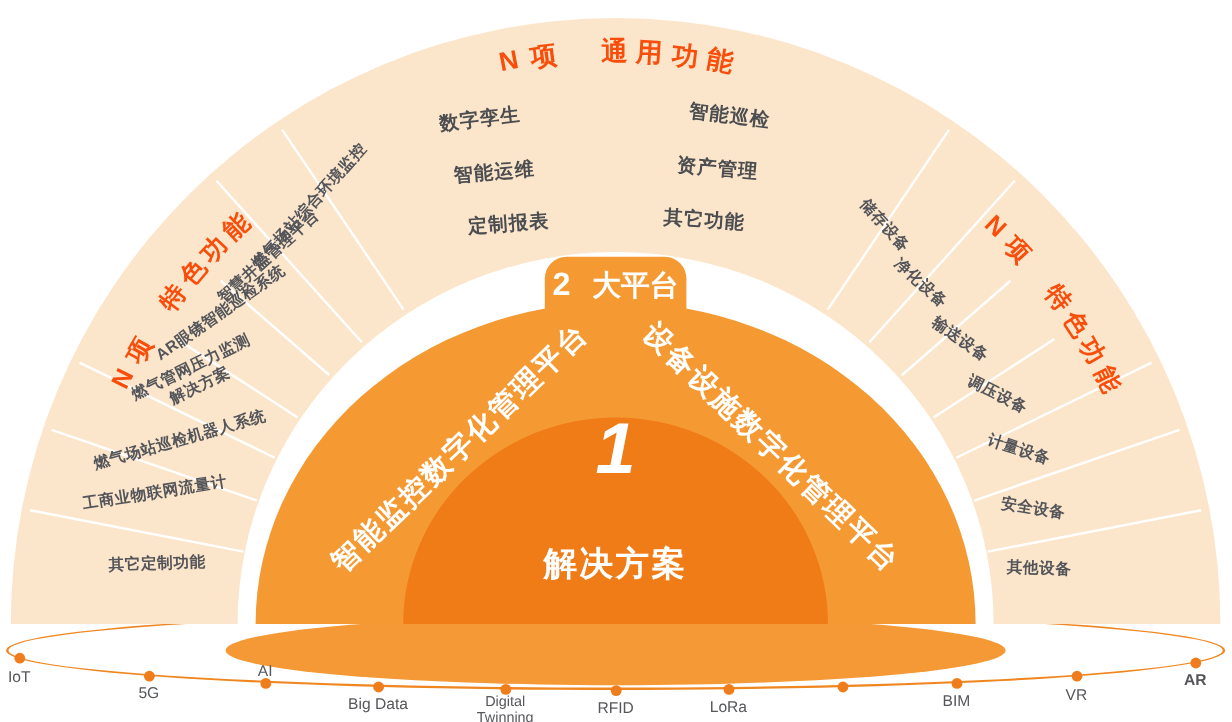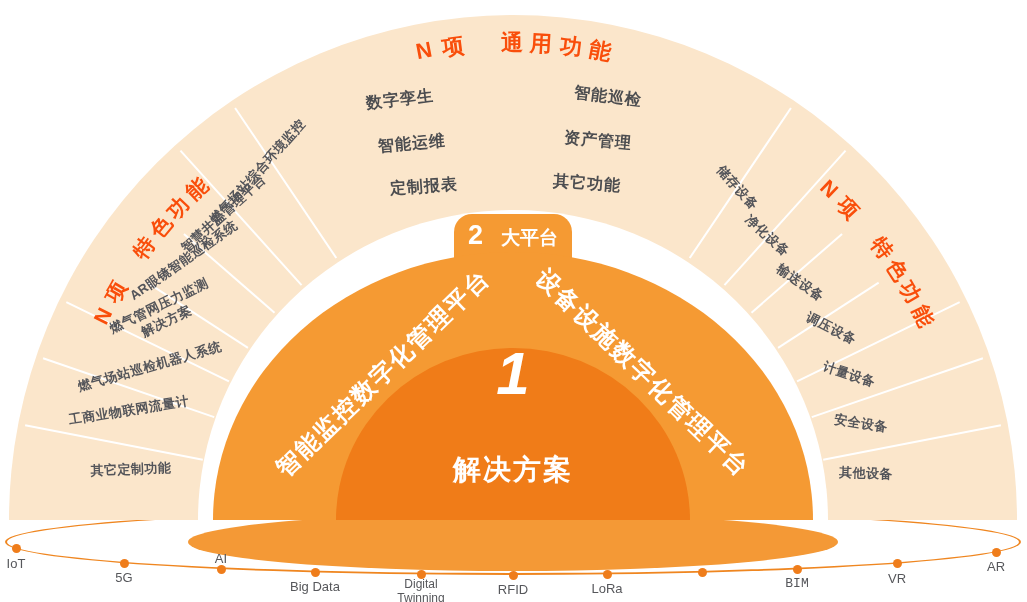--- a/index.html
+++ b/index.html
@@ -12,21 +12,21 @@
   #innerd{left:336px;top:348px;width:354px;height:172px;background:#f07c18}
   .spoke{position:absolute;width:2px;background:#ffffff}
   #ell-outline{position:absolute;left:5px;top:509px;width:1016px;height:66px;
                border:2px solid #ef8620;border-radius:50%;box-sizing:border-box}
   #ell-fill{position:absolute;left:188px;top:513px;width:650px;height:58px;
             background:#f49936;border-radius:50%}
   .badge{position:absolute;left:454px;top:214px;width:118px;height:46px;background:#f59a33;
          border-radius:18px 18px 0 0;display:flex;align-items:baseline;justify-content:center;
          padding-top:8px;box-sizing:border-box;color:#fff}
   .badge-num{font-size:27px;font-weight:800;line-height:1}
-  .badge-label{font-size:19px;font-weight:700;margin-left:18px}
+  .badge-label{font-size:24px;font-weight:700;margin-left:18px}
   .plat{position:absolute;color:#fff;font-size:24px;font-weight:800;letter-spacing:2px;white-space:nowrap}
   #plat-left{left:383px;top:373px;transform:translate(-50%,-50%) rotate(-44deg)}
   #plat-right{left:643px;top:373px;transform:translate(-50%,-50%) rotate(44deg)}
   .core-head{position:absolute;left:513px;top:344px;transform:translateX(-50%);
              display:flex;align-items:baseline;color:#fff}
   .core-num{font-size:60px;font-weight:800;font-style:italic;line-height:1}
   .core-suffix{font-size:25px;font-weight:800;margin-left:5px}
   .core-line{position:absolute;left:513px;transform:translateX(-50%);color:#fff;font-weight:800;
              letter-spacing:2px;white-space:nowrap;font-size:28px}
   #core-l1{top:414px}
@@ -146,19 +146,19 @@
       <div class="tech" style="left: 315px; top: 580.39px; text-align: right;">Big Data</div>
       <div class="dot" style="left: 416.5px; top: 569.954px;"></div>
       <div class="tech wrap" style="left: 421px; top: 578.454px;">Digital Twinning</div>
       <div class="dot" style="left: 508.5px; top: 570.5px;"></div>
       <div class="tech" style="left: 513px; top: 583px;">RFID</div>
       <div class="dot" style="left: 602.5px; top: 569.93px;"></div>
       <div class="tech" style="left: 607px; top: 582.43px;">LoRa</div>
       <div class="dot" style="left: 697.5px; top: 568.131px;"></div>
       <div class="tech" style="left: 702px; top: 580.631px; margin-top: 27px;">GIS</div>
       <div class="dot" style="left: 792.5px; top: 564.861px;"></div>
-      <div class="tech" style="left: 797px; top: 577.361px; font-family: Liberation Mono, monospace;">BIM</div>
+      <div class="tech" style="left: 797px; top: 577.361px;">BIM</div>
       <div class="dot" style="left: 892.5px; top: 559.104px;"></div>
       <div class="tech" style="left: 897px; top: 571.604px;">VR</div>
       <div class="dot" style="left: 991.5px; top: 547.725px;"></div>
-      <div class="tech" style="left: 996px; top: 560.225px;">AR</div>
+      <div class="tech" style="left: 996px; top: 560.225px; font-weight: bold;">AR</div>
     </div>
 </div>
 
 </body></html>

